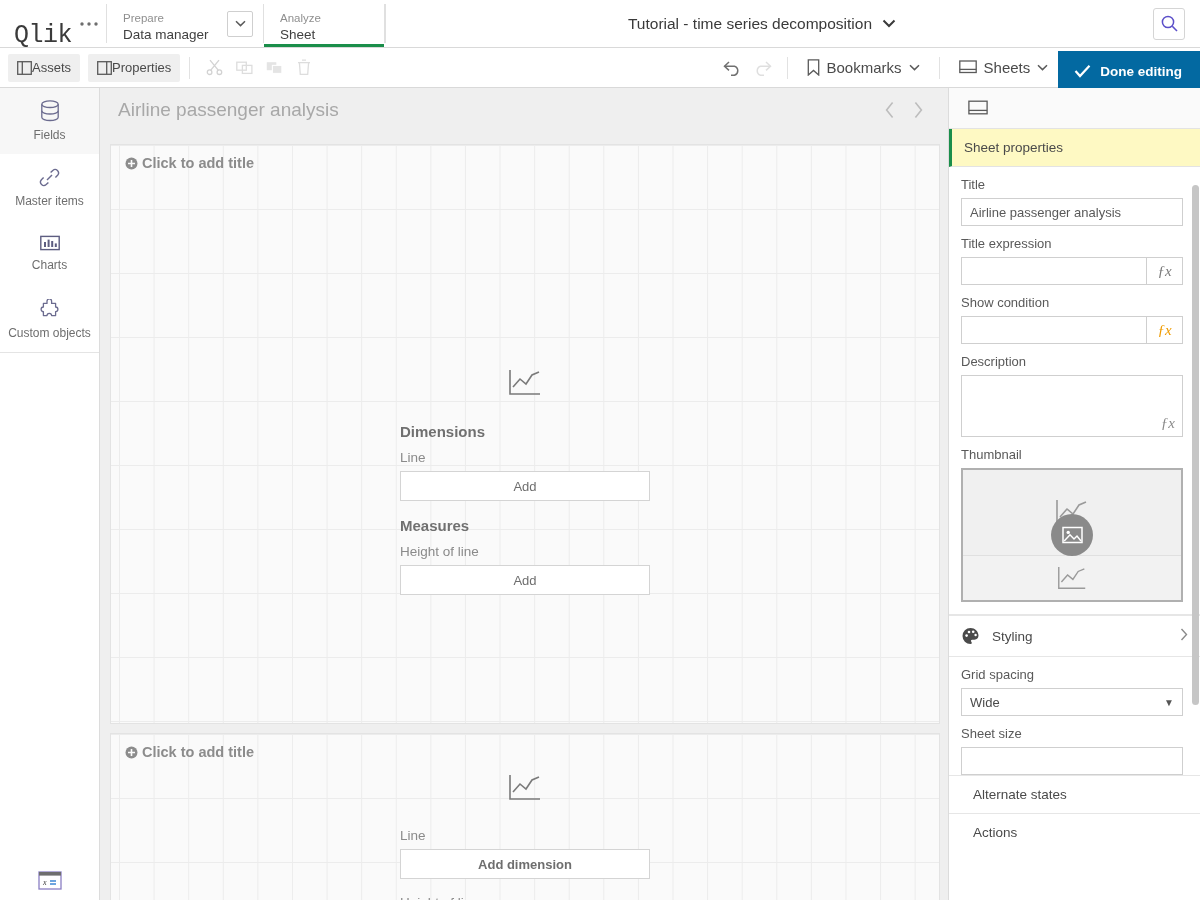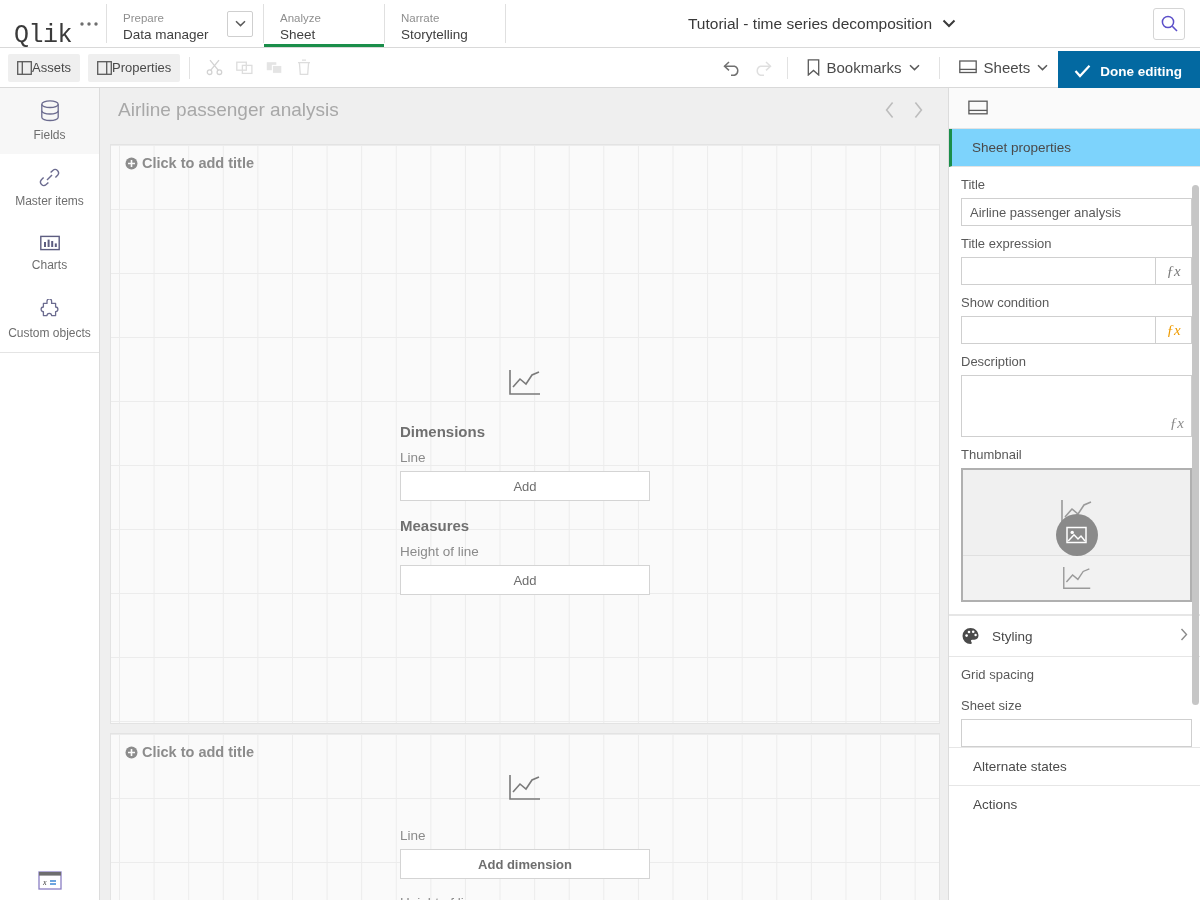--- a/index.html
+++ b/index.html
@@ -168,26 +168,26 @@
     position: absolute; left: 948px; top: 88px; width: 252px; height: 812px;
     background: #fff; border-left: 1px solid #dcdcdc; overflow: hidden;
   }
   #props-tabs {
     height: 41px; background: #fafafa; border-bottom: 1px solid #e3e3e3;
     display: flex; align-items: center; padding-left: 14px;
   }
   .props-tab { width: 30px; height: 30px; display: flex; align-items: center;
     justify-content: center; cursor: pointer; }
   #props-header {
-    height: 38px; background: #7dd3fc; border-bottom: 1px solid #e3e3e3;
-    display: flex; align-items: center; padding-left: 20px;
+    height: 38px; background: #fef9c3; border-bottom: 1px solid #e3e3e3;
+    display: flex; align-items: center; padding-left: 12px;
     border-left: 3px solid #1a8e4a; font-size: 13.5px; color: #4a4a4a;
   }
   #props-body { position: absolute; top: 79px; left: 0; right: 0; bottom: 0; }
-  .pfield { padding: 10px 8px 0 12px; }
+  .pfield { padding: 10px 17px 0 12px; }
   .plabel { font-size: 13px; color: #595959; margin-bottom: 6px; }
   .pinput {
     height: 28px; border: 1px solid #cfcfcf; background: #fff;
     display: flex; align-items: center; font-size: 13px; color: #595959;
     padding: 0 8px;
   }
   .pinput.withfx { padding: 0; }
   .pinput.withfx .val { flex: 1; padding: 0 8px; }
   .fx {
     width: 36px; height: 100%; border-left: 1px solid #cfcfcf;
@@ -273,24 +273,20 @@
     </svg>
   </div>
   <div class="nav-sep"></div>
 
   <div class="nav-item active">
     <span class="kicker">Analyze</span>
     <span class="title">Sheet</span>
   </div>
   <div class="nav-sep"></div>
 
-  <div class="nav-item">
-    <span class="kicker">Narrate</span>
-    <span class="title">Storytelling</span>
-  </div>
   <div class="nav-sep"></div>
 
   <div class="doc-title-cell">
     <span class="doc-title">Tutorial - time series decomposition</span>
     <svg width="14" height="9" viewBox="0 0 14 9">
       <path d="M1.5 1.5 L7 7 L12.5 1.5" fill="none" stroke="#3a3a3a" stroke-width="2"></path>
     </svg>
   </div>
 
   <div class="search-cell">
@@ -605,20 +601,24 @@
       <span>Styling</span>
       <span class="chev">
         <svg width="8" height="13" viewBox="0 0 8 13">
           <path d="M1.5 1 L6.5 6.5 L1.5 12" fill="none" stroke="#8a8a8a" stroke-width="1.4"></path>
         </svg>
       </span>
     </div>
 
     <div class="pfield">
       <div class="plabel">Grid spacing</div>
+      <div class="pselect">
+        <span>Wide</span>
+        <span class="caret">▼</span>
+      </div>
     </div>
 
     <div class="pfield">
       <div class="plabel">Sheet size</div>
       <div class="pselect"></div>
     </div>
 
     <div class="prow-plain">Alternate states</div>
     <div class="prow-plain">Actions</div>
   </div>

